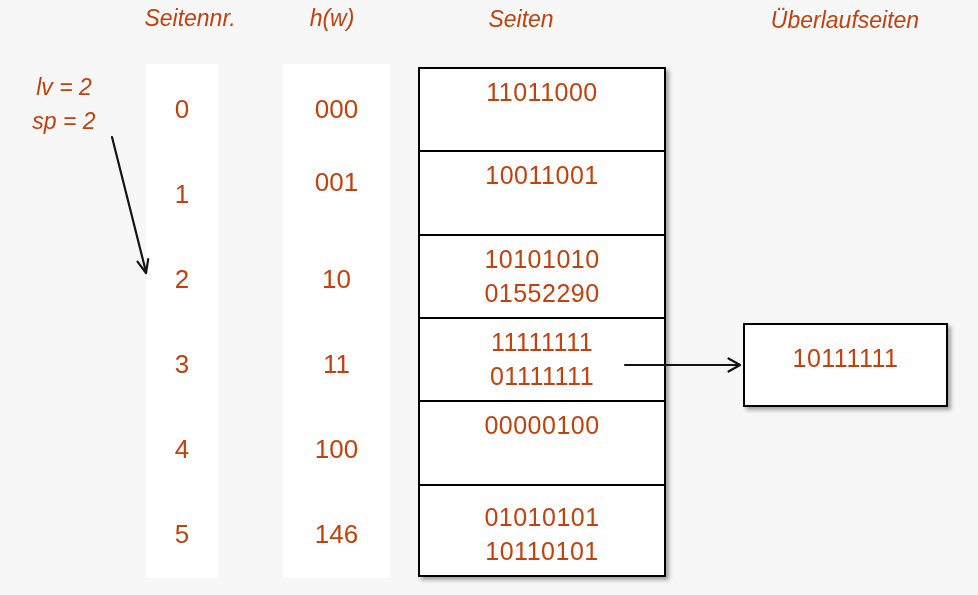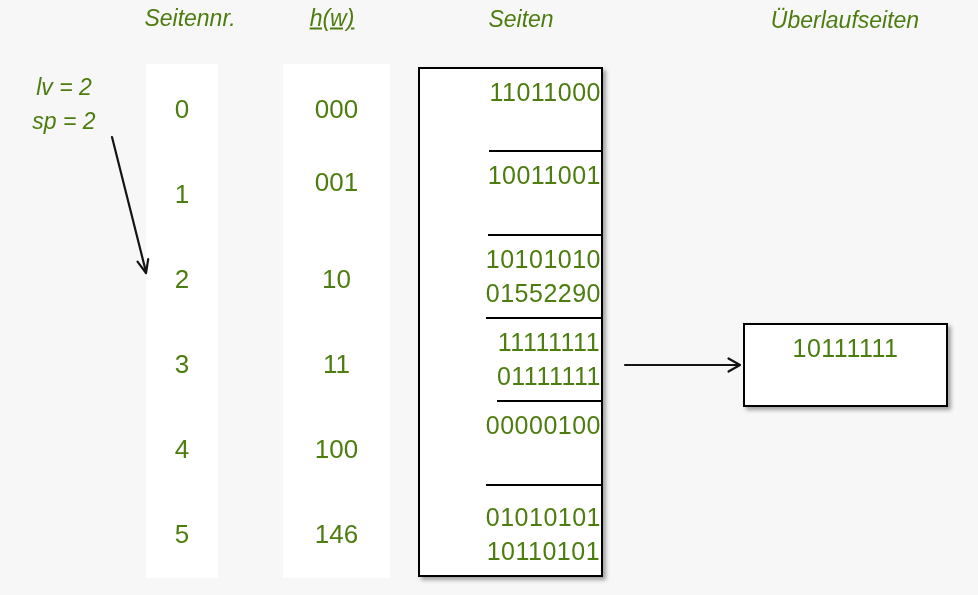--- a/index.html
+++ b/index.html
@@ -2,21 +2,21 @@
 <html><head>
 <meta charset="utf-8">
 <style>
   html,body{margin:0;padding:0;background:#e9e9e9;}
   .canvas{
     position:relative;
     width:978px;height:595px;
     margin:0 auto;
     background:#f7f7f8;
     font-family:"Liberation Sans", sans-serif;
-    color:#4d7c0f;
+    color:#c2410c;
     overflow:hidden;
   }
   .hdr{
     position:absolute;
     transform:translate(-50%,-50%);
     font-style:italic;
     font-size:23px;
     font-weight:500;
     white-space:nowrap;
   }
@@ -39,62 +39,62 @@
   .cell{
     position:absolute;
     display:flex;align-items:center;justify-content:center;
     height:85px;
     font-size:26px;
   }
   .cell-nr{left:146px;width:72px;}
   .cell-hw{left:283px;width:107px;}
   .pages{
     position:absolute;
-    left:418px;top:67px;width:185px;height:510px;
+    left:418px;top:67px;width:248px;height:510px;
     background:#ffffff;
     border:2.5px solid #000;
     box-sizing:border-box;
     box-shadow:3px 3px 4px rgba(0,0,0,0.35);
-    display:flex;flex-direction:column;align-items:flex-end;
+    display:flex;flex-direction:column;
   }
   .prow{
     flex:1;
     border-bottom:2.5px solid #000;
     display:flex;flex-direction:column;align-items:center;
     padding-top:6px;
     font-size:25px;
     line-height:34px;
     letter-spacing:0.5px;
   }
   .prow:last-child{border-bottom:none;margin-top:8px;}
   .obox{
     position:absolute;
     left:743px;top:323px;width:205px;height:84px;
     background:#ffffff;
     border:2.5px solid #000;
     box-sizing:border-box;
     box-shadow:3px 3px 4px rgba(0,0,0,0.35);
     display:flex;flex-direction:column;align-items:center;
-    padding-top:6px;
+    padding-top:16px;
     font-size:25px;
     line-height:34px;
     letter-spacing:0.5px;
   }
   .arrows{
     position:absolute;left:0;top:0;width:978px;height:595px;
     pointer-events:none;
   }
 </style>
 </head>
 <body>
 
 <div class="canvas">
 
   <div class="hdr" style="left:190px;top:18px;">Seitennr.</div>
-  <div class="hdr" style="left:332px;top:18px;text-decoration:underline;">h(w)</div>
+  <div class="hdr" style="left:332px;top:18px;">h(w)</div>
   <div class="hdr" style="left:521px;top:19px;">Seiten</div>
   <div class="hdr" style="left:845px;top:20px;">Überlaufseiten</div>
 
   <div class="annot">
     <div>lv = 2</div>
     <div>sp = 2</div>
   </div>
 
   <div class="col col-nr"></div>
   <div class="col col-hw"></div>

